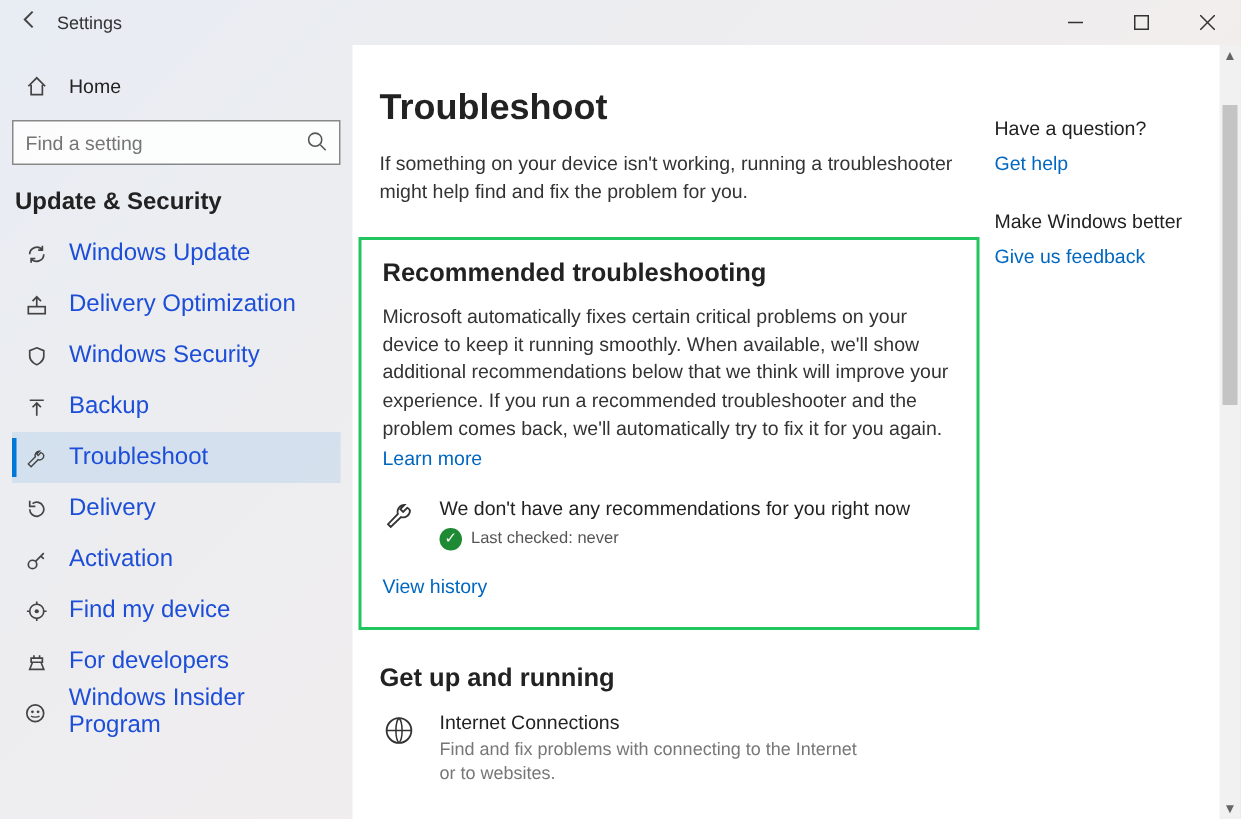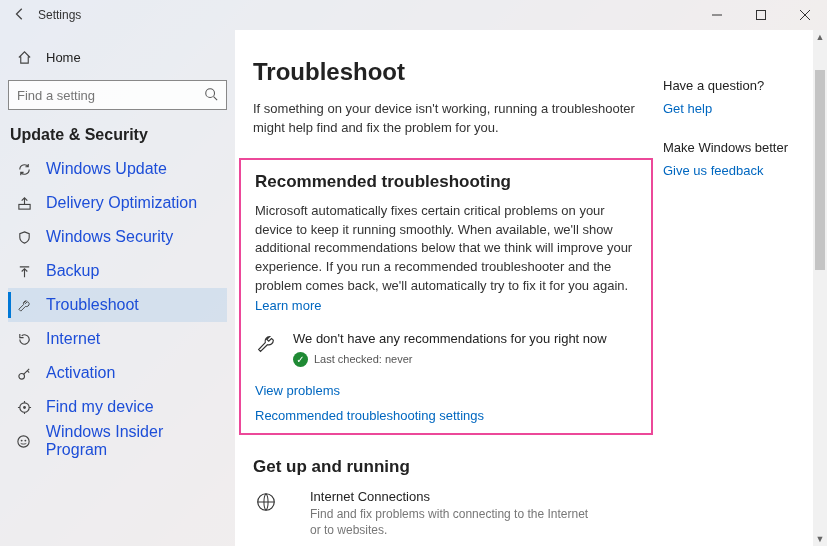--- a/index.html
+++ b/index.html
@@ -67,41 +67,41 @@
     display: flex; padding: 28px 10px 0 18px;
     overflow: hidden; position: relative;
   }
   .content { width: 394px; }
   .aside { flex: 1; padding-left: 16px; padding-top: 20px; }
 
   h1 { font-size: 24px; font-weight: 600; color: #222; margin-bottom: 14px; }
   .desc { font-size: 13px; color: #333; line-height: 1.45; margin-bottom: 20px; }
 
   .highlight-box {
-    border: 2px solid #ec4899;
-    padding: 12px 14px 10px 14px;
+    border: 2px solid #22c55e;
+    padding: 12px 14px 20px 14px;
     margin-left: -14px;
     margin-right: -6px;
   }
   h2 { font-size: 17px; font-weight: 600; color: #222; margin-bottom: 10px; }
   .para { font-size: 13px; color: #333; line-height: 1.45; }
   .link { color: #0067c0; font-size: 13px; cursor: pointer; }
   .linkblock { margin-top: 16px; }
   .linkblock2 { margin-top: 10px; }
 
   .status-row { display: flex; align-items: flex-start; gap: 14px; margin-top: 18px; justify-content: space-between; }
   .status-row .wrench { width: 24px; color: #333; padding-top: 2px; }
   .status-row .stcol { flex: 1; }
   .status-row .msg { font-size: 13px; color: #222; }
   .status-row .sub { display: flex; align-items: center; gap: 6px; margin-top: 6px; }
   .check { width: 15px; height: 15px; border-radius: 50%; background: #1f8a34; display: inline-flex; align-items: center; justify-content: center; color: #fff; font-size: 10px; }
   .status-row .subtxt { font-size: 11px; color: #555; }
 
   .section-h { font-size: 17px; font-weight: 600; color: #222; margin-top: 22px; margin-bottom: 12px; }
-  .ts-item { display: flex; gap: 31px; margin-bottom: 14px; }
+  .ts-item { display: flex; gap: 14px; margin-bottom: 14px; }
   .ts-item .ticon { width: 26px; display: flex; justify-content: center; color: #333; padding-top: 2px; }
   .ts-item .tname { font-size: 13px; color: #222; }
   .ts-item .tdesc { font-size: 12px; color: #777; line-height: 1.35; margin-top: 2px; max-width: 290px; }
 
   .aside h3 { font-size: 13px; font-weight: 400; color: #222; margin-bottom: 8px; }
   .aside .link { display: block; margin-bottom: 24px; }
 
   .scrollbar {
     position: absolute; right: 0; top: 0; bottom: 0; width: 14px;
     background: #f1f1f1;
@@ -208,40 +208,48 @@
               </svg>
             </span>
           <span>Troubleshoot</span>
         </div>
         <div class="navitem">
           <span class="icon">
               <svg width="15" height="15" viewBox="0 0 16 16">
                 <path d="M3 8a5 5 0 1 0 2-4M3 2v4h4" stroke="#444" stroke-width="1.2" fill="none"></path>
               </svg>
             </span>
-          <span>Internet</span>
+          <span>Delivery</span>
         </div>
         <div class="navitem">
           <span class="icon">
               <svg width="15" height="15" viewBox="0 0 16 16">
                 <circle cx="5" cy="11" r="3" stroke="#444" stroke-width="1.2" fill="none"></circle>
                 <path d="M7 9l6-6M11 5l2 2" stroke="#444" stroke-width="1.2" fill="none"></path>
               </svg>
             </span>
           <span>Activation</span>
         </div>
         <div class="navitem">
           <span class="icon">
               <svg width="15" height="15" viewBox="0 0 16 16">
                 <circle cx="8" cy="8" r="5" stroke="#444" stroke-width="1.2" fill="none"></circle>
                 <circle cx="8" cy="8" r="1.5" fill="#444"></circle>
                 <path d="M8 1v2M8 13v2M1 8h2M13 8h2" stroke="#444" stroke-width="1.2"></path>
               </svg>
             </span>
           <span>Find my device</span>
+        </div>
+        <div class="navitem">
+          <span class="icon">
+              <svg width="15" height="15" viewBox="0 0 16 16">
+                <path d="M6 3v2M10 3v2M4 5h8v3H4zM5 8l-2 5h10l-2-5" stroke="#444" stroke-width="1.2" fill="none"></path>
+              </svg>
+            </span>
+          <span>For developers</span>
         </div>
         <div class="navitem">
           <span class="icon">
               <svg width="15" height="15" viewBox="0 0 16 16">
                 <circle cx="8" cy="8" r="6" stroke="#444" stroke-width="1.2" fill="none"></circle>
                 <circle cx="6" cy="7" r="1" fill="#444"></circle>
                 <circle cx="10" cy="7" r="1" fill="#444"></circle>
                 <path d="M5 10c1 1 5 1 6 0" stroke="#444" stroke-width="1" fill="none"></path>
               </svg>
             </span>
@@ -268,22 +276,21 @@
             </div>
             <div class="stcol">
               <div class="msg">We don't have any recommendations for you right now</div>
               <div class="sub">
                 <span class="check">✓</span>
                 <span class="subtxt">Last checked: never</span>
               </div>
             </div>
           </div>
 
-          <div class="link linkblock">View problems</div>
-          <div class="link linkblock2">Recommended troubleshooting settings</div>
+          <div class="link linkblock">View history</div>
         </div>
 
         <div class="section-h">Get up and running</div>
 
         <div class="ts-item">
           <div class="ticon">
             <svg width="22" height="22" viewBox="0 0 24 24">
                 <circle cx="12" cy="12" r="9" stroke="#333" stroke-width="1.3" fill="none"></circle>
                 <path d="M3 12h18M12 3c3 3 3 15 0 18M12 3c-3 3-3 15 0 18" stroke="#333" stroke-width="1.1" fill="none"></path>
               </svg>

